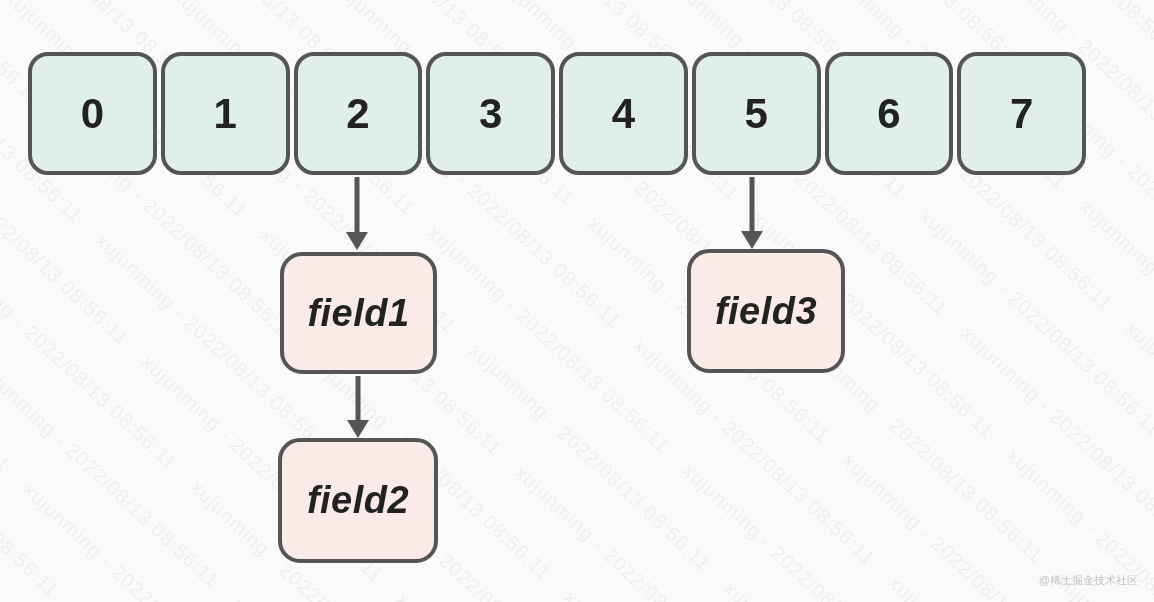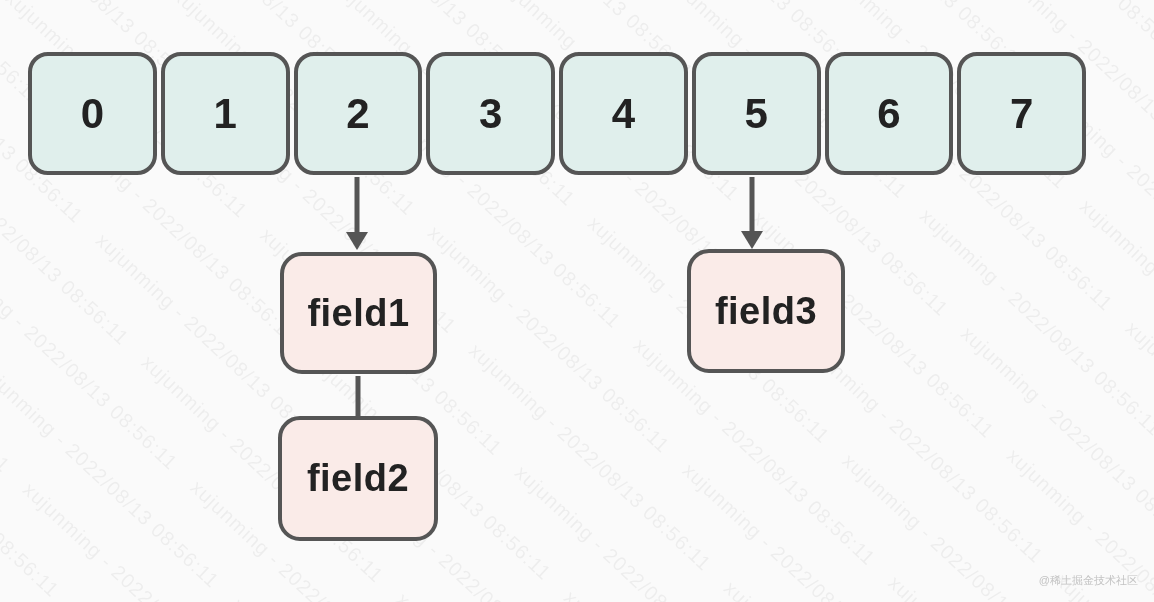--- a/index.html
+++ b/index.html
@@ -73,23 +73,24 @@
     border:4px solid var(--border);
     border-radius:22px;
     display:flex;align-items:center;justify-content:center;
     z-index:2;
   }
   .field-box span{
     font-size:38px;
     font-weight:700;
     color:var(--text);
     letter-spacing:0.5px;
+    font-style:italic;
   }
   #field1{left:280px;top:252px;width:157px;height:122px;}
-  #field2{left:278px;top:416px;width:160px;height:125px;}
+  #field2{left:278px;top:438px;width:160px;height:125px;}
   #field3{left:687px;top:249px;width:158px;height:124px;}
   
   .arrow{position:absolute;z-index:1;}
   .arrow .shaft{
     position:absolute;
     left:50%;
     transform:translateX(-50%);
     width:5px;
     background:var(--border);
   }

